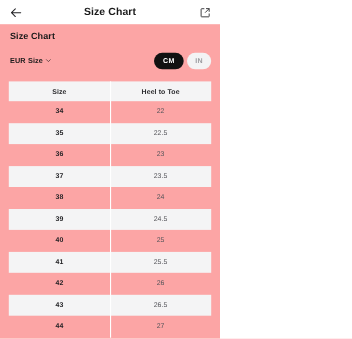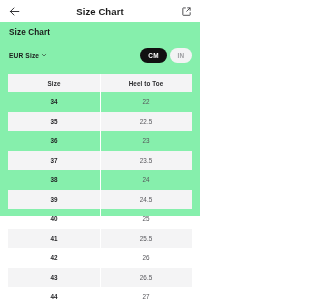--- a/index.html
+++ b/index.html
@@ -2,21 +2,21 @@
 <html><head>
 <meta charset="utf-8">
 <style>
   * { box-sizing: border-box; margin: 0; padding: 0; }
   html, body {
     width: 200px; height: 308px;
     background: #ffffff;
     font-family: "Liberation Sans", sans-serif;
     overflow: hidden;
   }
-  #app { width: 200px; height: 216px; position: relative; background: #86efac; }
+  #app { width: 200px; height: 308px; position: relative; background: #fca5a5; }
 
   
   .topbar {
     height: 22px;
     display: flex;
     align-items: center;
     padding: 0 7px;
     background: #fff;
   }
   .back-btn {

